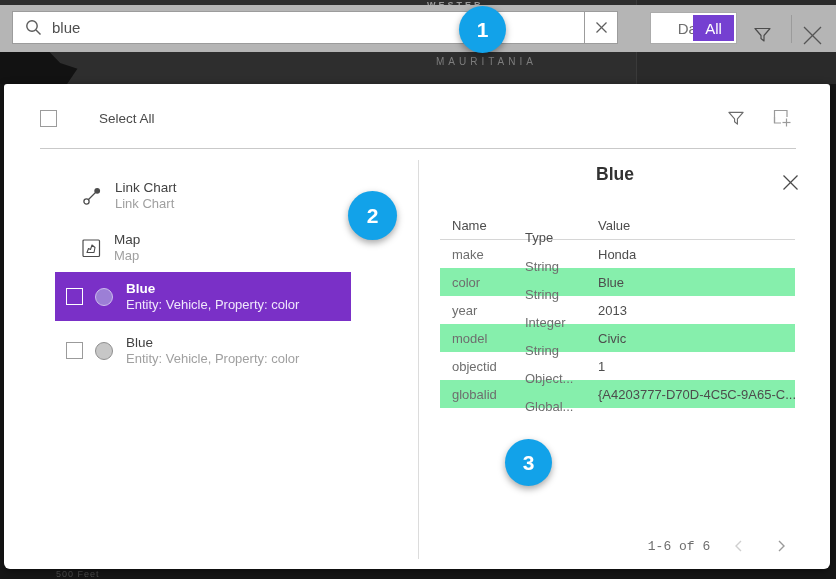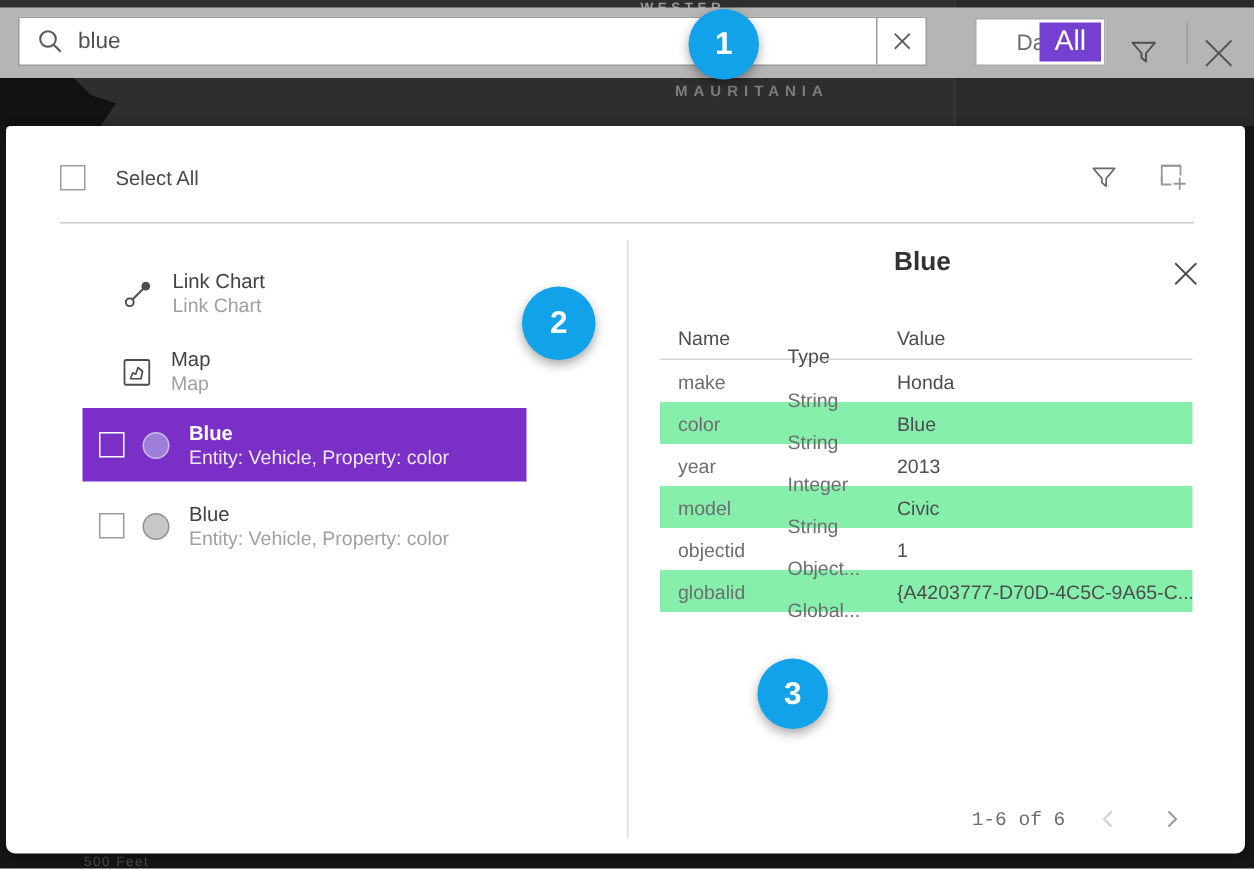--- a/index.html
+++ b/index.html
@@ -24,22 +24,22 @@
   .map-blob-right {
     position:absolute; right:0; top:0; width:200px; height:84px;
     background:#2a2a2a;
     border-left:1px solid #3a3a3a;
   }
   .map-label-top {
     position:absolute; left:427px; top:0px;
     font-size:9px; font-weight:bold; letter-spacing:3px; color:#9a9a9a;
   }
   .map-label-country {
-    position:absolute; left:450px; top:56px;
-    font-size:10px; font-weight:bold; letter-spacing:4px; color:#7d7d7d;
+    position:absolute; left:436px; top:56px;
+    font-size:10px; font-weight:normal; letter-spacing:4px; color:#7d7d7d;
   }
   .map-label-scale {
     position:absolute; left:56px; top:569px;
     font-size:9px; color:#4f4f4f; letter-spacing:1px; z-index:1;
   }
 
   
   .toolbar {
     position:absolute; left:0; top:5px; width:836px; height:47px;
     background:#b5b5b5; z-index:5;
@@ -62,42 +62,42 @@
     position:absolute; left:650px; top:7px; width:87px; height:32px;
     background:#fff; border:1px solid #ababab; display:flex;
   }
   .seg-data {
     flex:1; display:flex; align-items:center; justify-content:center;
     font-size:15px; color:#6e6e6e; cursor:pointer;
   }
   .seg-all {
     position:absolute; right:2px; top:2px; bottom:2px; width:41px;
     display:flex; align-items:center; justify-content:center;
-    font-size:19px; color:#fff; cursor:pointer;
+    font-size:15px; color:#fff; cursor:pointer;
   }
   .tb-funnel { position:absolute; left:753px; top:20px; cursor:pointer; }
   .tb-divider { position:absolute; left:791px; top:10px; width:1px; height:28px; background:#9b9b9b; }
   .tb-close { position:absolute; left:801px; top:19px; cursor:pointer; display:flex; }
 
   
   .panel {
     position:absolute; left:4px; top:84px; width:826px; height:485px;
     background:#fff; border-radius:3px 3px 6px 6px;
     box-shadow:0 2px 8px rgba(0,0,0,.45); z-index:3;
   }
   .panel-header {
     position:absolute; left:36px; right:30px; top:22px; height:24px;
     display:flex; align-items:center;
   }
   .checkbox {
     width:17px; height:17px; border:1px solid #9b9b9b; background:#fff;
     flex:0 0 auto; cursor:pointer;
   }
   .checkbox.on-purple { border:1.5px solid #fff; background:transparent; }
-  .select-all-label { margin-left:20px; font-size:13.5px; color:#4a4a4a; }
+  .select-all-label { margin-left:42px; font-size:13.5px; color:#4a4a4a; }
   .header-icons { margin-left:auto; display:flex; align-items:center; gap:28px; padding-right:8px; }
   .header-icons .ic { cursor:pointer; display:flex; }
   .panel-divider {
     position:absolute; left:36px; right:34px; top:64px; height:1px; background:#c9c9c9;
   }
 
   
   .result-item { position:absolute; left:51px; width:296px; display:flex; align-items:center; cursor:pointer; }
   .ri-icon { flex:0 0 auto; display:flex; }
   .ri-text { margin-left:13px; line-height:16px; }

